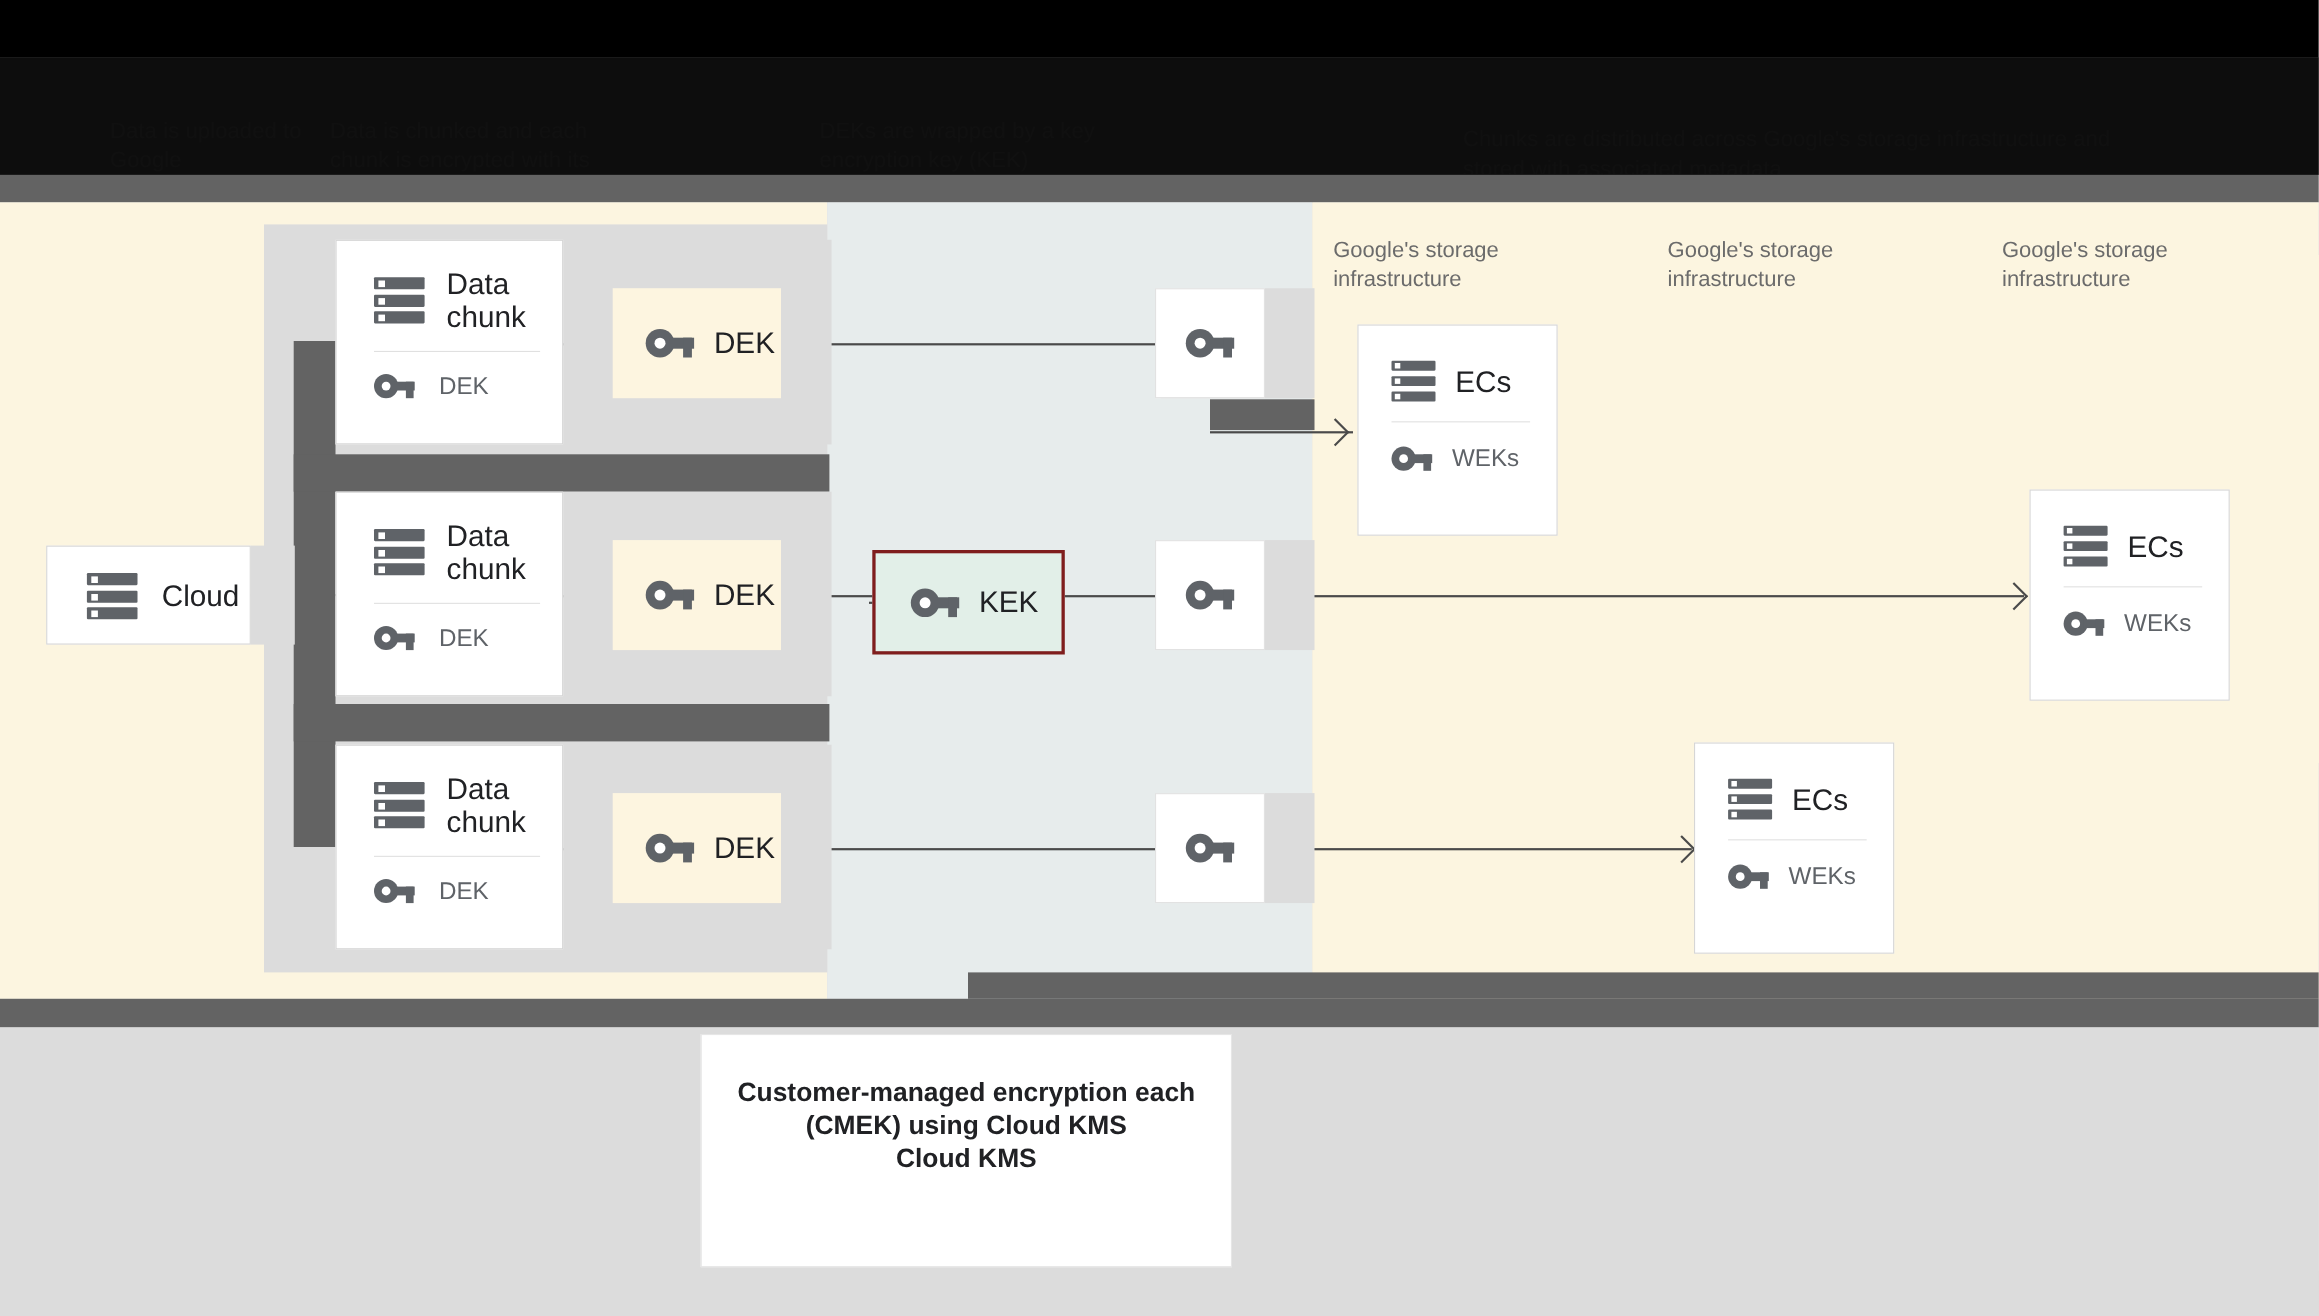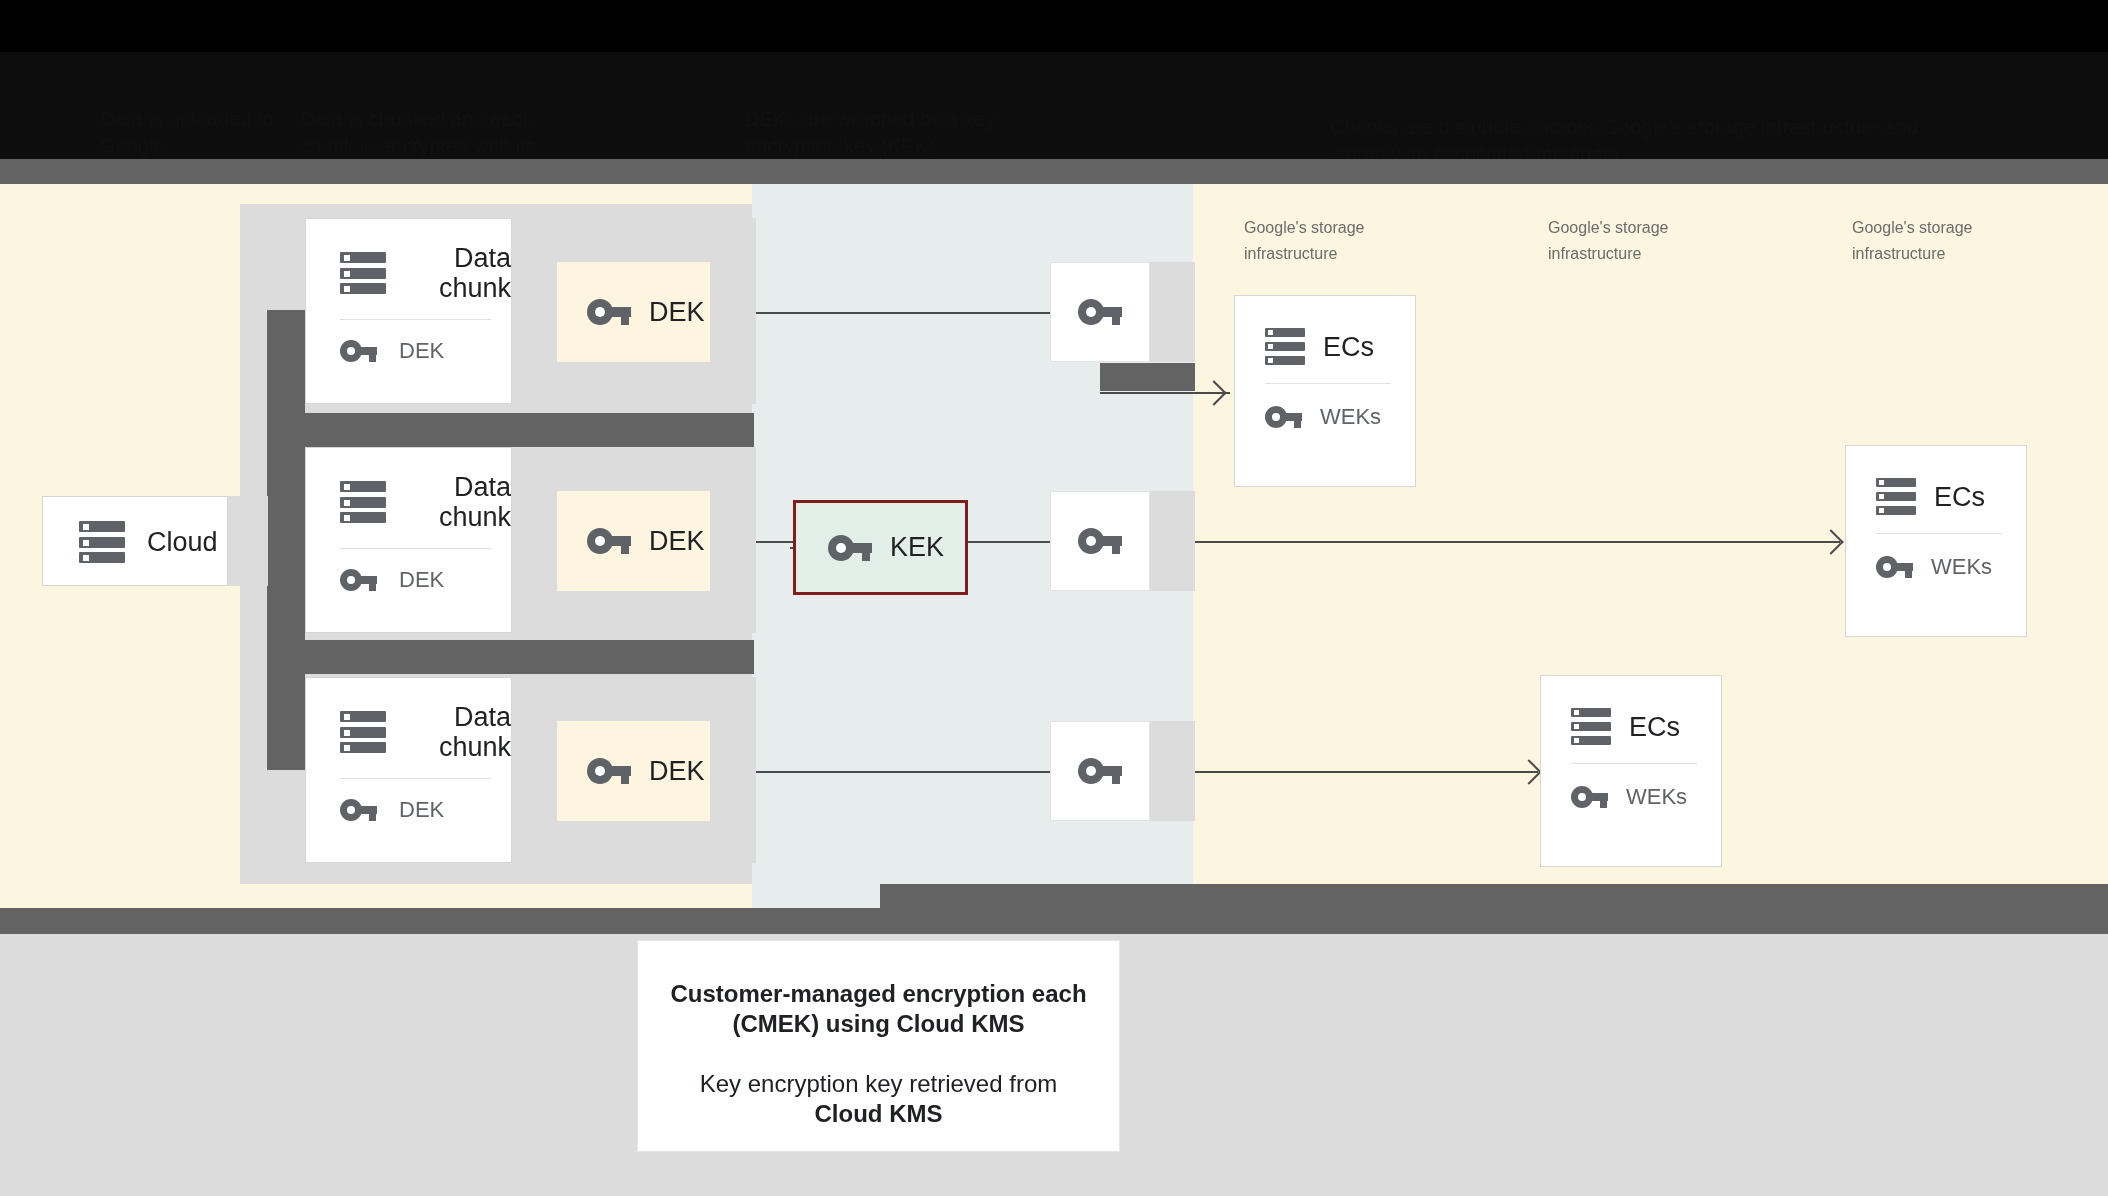--- a/index.html
+++ b/index.html
@@ -23,21 +23,21 @@
   .band{position:absolute;top:184px;height:724px;}
   .band-cream{background:#fcf5e0;}
   .band-bluegrey{background:#e7ecec;}
   .band-grey{background:#dcdcdc;}
 
   
   .ftr-dark{position:absolute;left:0;top:908px;width:2108px;height:26px;background:#636363;}
   .ftr-grey{position:absolute;left:0;top:934px;width:2108px;height:262px;background:#dcdcdc;}
 
   
-  .card{position:absolute;background:#fff;border:1px solid #d6d6d6;box-sizing:border-box;text-align:right;}
+  .card{position:absolute;background:#fff;border:1px solid #d6d6d6;box-sizing:border-box;}
   .card .row{display:flex;align-items:center;}
   .card .title{font-size:27px;color:#202124;line-height:30px;}
   .card .sub{font-size:22px;color:#5f6368;}
   .divider{height:1px;background:#e0e0e0;}
 
   
   .db{width:46px;height:42px;flex:0 0 46px;display:flex;flex-direction:column;
       justify-content:space-between;}
   .db i{display:block;height:11px;background:#5f6368;position:relative;border-radius:1px;}
   .db i:before{content:"";position:absolute;left:4px;top:3px;width:6px;height:6px;background:#fff;}
@@ -78,21 +78,21 @@
 
   
   .line{position:absolute;height:2px;background:#4a4a4a;}
   .arrow-open{position:absolute;width:16px;height:16px;border-top:2px solid #4a4a4a;
          border-right:2px solid #4a4a4a;transform:rotate(45deg);}
 
   
   .redact{position:absolute;background:#636363;}
 
   
-  .infra{position:absolute;font-size:16px;line-height:26px;color:#6b6b6b;white-space:pre-line;margin-left:32px;}
+  .infra{position:absolute;font-size:20px;line-height:26px;color:#6b6b6b;white-space:pre-line;}
 
   
   .caption{position:absolute;background:#fff;border:1px solid #e6e6e6;box-sizing:border-box;
            text-align:center;padding:38px 30px;}
   .caption .b{font-size:24px;font-weight:bold;color:#202124;line-height:30px;}
   .caption .n{font-size:24px;color:#202124;line-height:30px;margin-top:30px;}
   .caption .n b{font-weight:bold;}
 </style>
 </head>
 <body>
@@ -344,17 +344,16 @@
       <span class="sub" style="margin-left:18px;">WEKs</span>
     </div>
   </div>
 
   <div class="ftr-dark"></div>
   <div class="ftr-grey"></div>
 
   <div class="caption" style="left:637px; top:940px; width:483px; height:212px;">
     <div class="b">Customer-managed encryption each</div>
     <div class="b">(CMEK) using Cloud KMS</div>
-    <div class="n">Key encryption key retrieved from</div>
     <div class="n" style="margin-top:0;"><b>Cloud KMS</b></div>
   </div>
 
 </div>
 
 </body></html>

